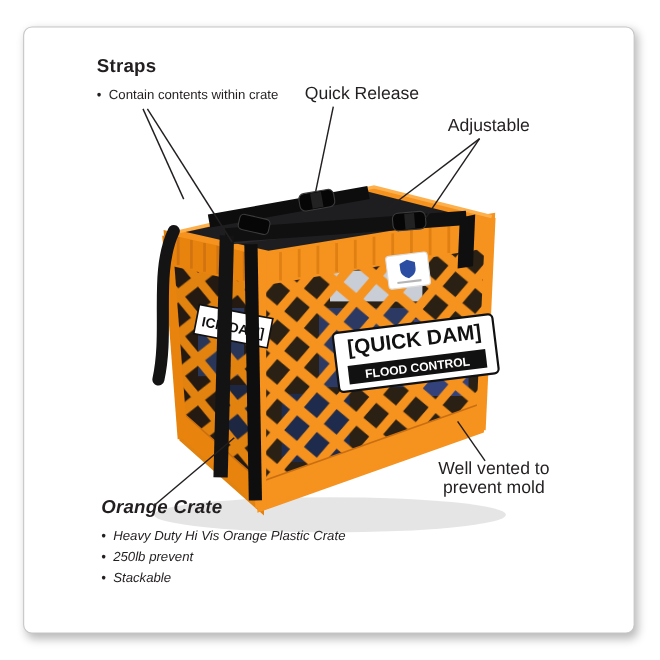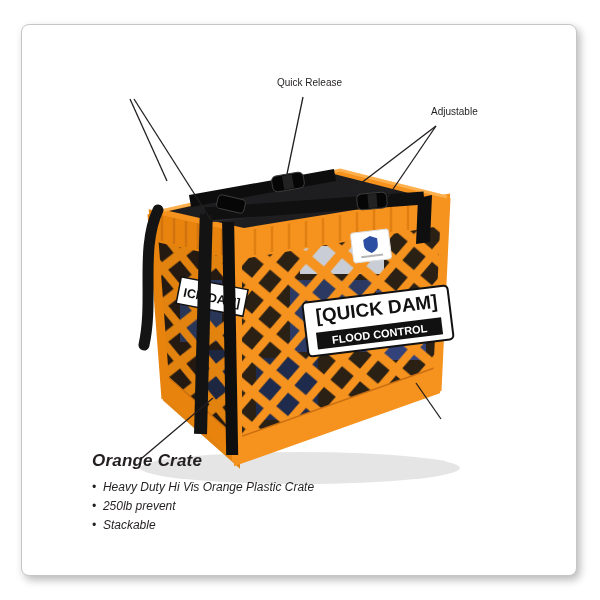--- a/index.html
+++ b/index.html
@@ -11,21 +11,21 @@
     background:#ffffff; border:1px solid #c6c6c6; border-radius:8px;
     box-shadow:3px 4px 9px rgba(0,0,0,0.28);
   }
   svg.scene { position:absolute; left:0; top:0; }
   svg text { font-family:"Liberation Sans", sans-serif; }
   .ann { position:absolute; }
   .ann h2 { font-size:17px; font-weight:700; letter-spacing:.2px; color:#231f20; }
   .ann ul { list-style:none; margin-top:7px; }
   .ann li { font-size:12px; line-height:19px; color:#231f20; }
   .ann li::before { content:"\2022\00a0\00a0"; }
-  .label-sm { font-size:10px; color:#231f20; }
+  .label-sm { font-size:16px; color:#231f20; }
   .vented { width:106px; text-align:center; line-height:17px; }
 </style>
 </head>
 <body>
 
 <div class="stage">
   <div class="card"></div>
 
   <svg class="scene" width="600" height="600" viewBox="0 0 600 600">
     <defs>
@@ -122,25 +122,32 @@
       <line x1="130" y1="99" x2="167" y2="181"></line>
       <line x1="134" y1="99" x2="211" y2="220"></line>
       <line x1="303" y1="97" x2="287" y2="174"></line>
       <line x1="436" y1="126" x2="352" y2="190"></line>
       <line x1="436" y1="126" x2="387" y2="198"></line>
       <line x1="441" y1="419" x2="416" y2="383"></line>
       <line x1="142" y1="458" x2="213" y2="398"></line>
     </g>
   </svg>
 
+  <div class="ann" style="left:88px; top:50px;">
+    <h2>Straps</h2>
+    <ul>
+      <li>Contain contents within crate</li>
+    </ul>
+  </div>
 
   <div class="ann label-sm" style="left:277px; top:77px;">Quick Release</div>
 
-  <div class="ann label-sm" style="left:407px; top:106px;margin-left:24px;">Adjustable</div>
+  <div class="ann label-sm" style="left:407px; top:106px;">Adjustable</div>
 
+  <div class="ann label-sm vented" style="left:396px; top:418px;">Well vented to prevent mold</div>
 
   <div class="ann" style="left:92px; top:451px;font-style:italic;">
     <h2>Orange Crate</h2>
     <ul>
       <li>Heavy Duty Hi Vis Orange Plastic Crate</li>
       <li>250lb prevent</li>
       <li>Stackable</li>
     </ul>
   </div>
 </div>

